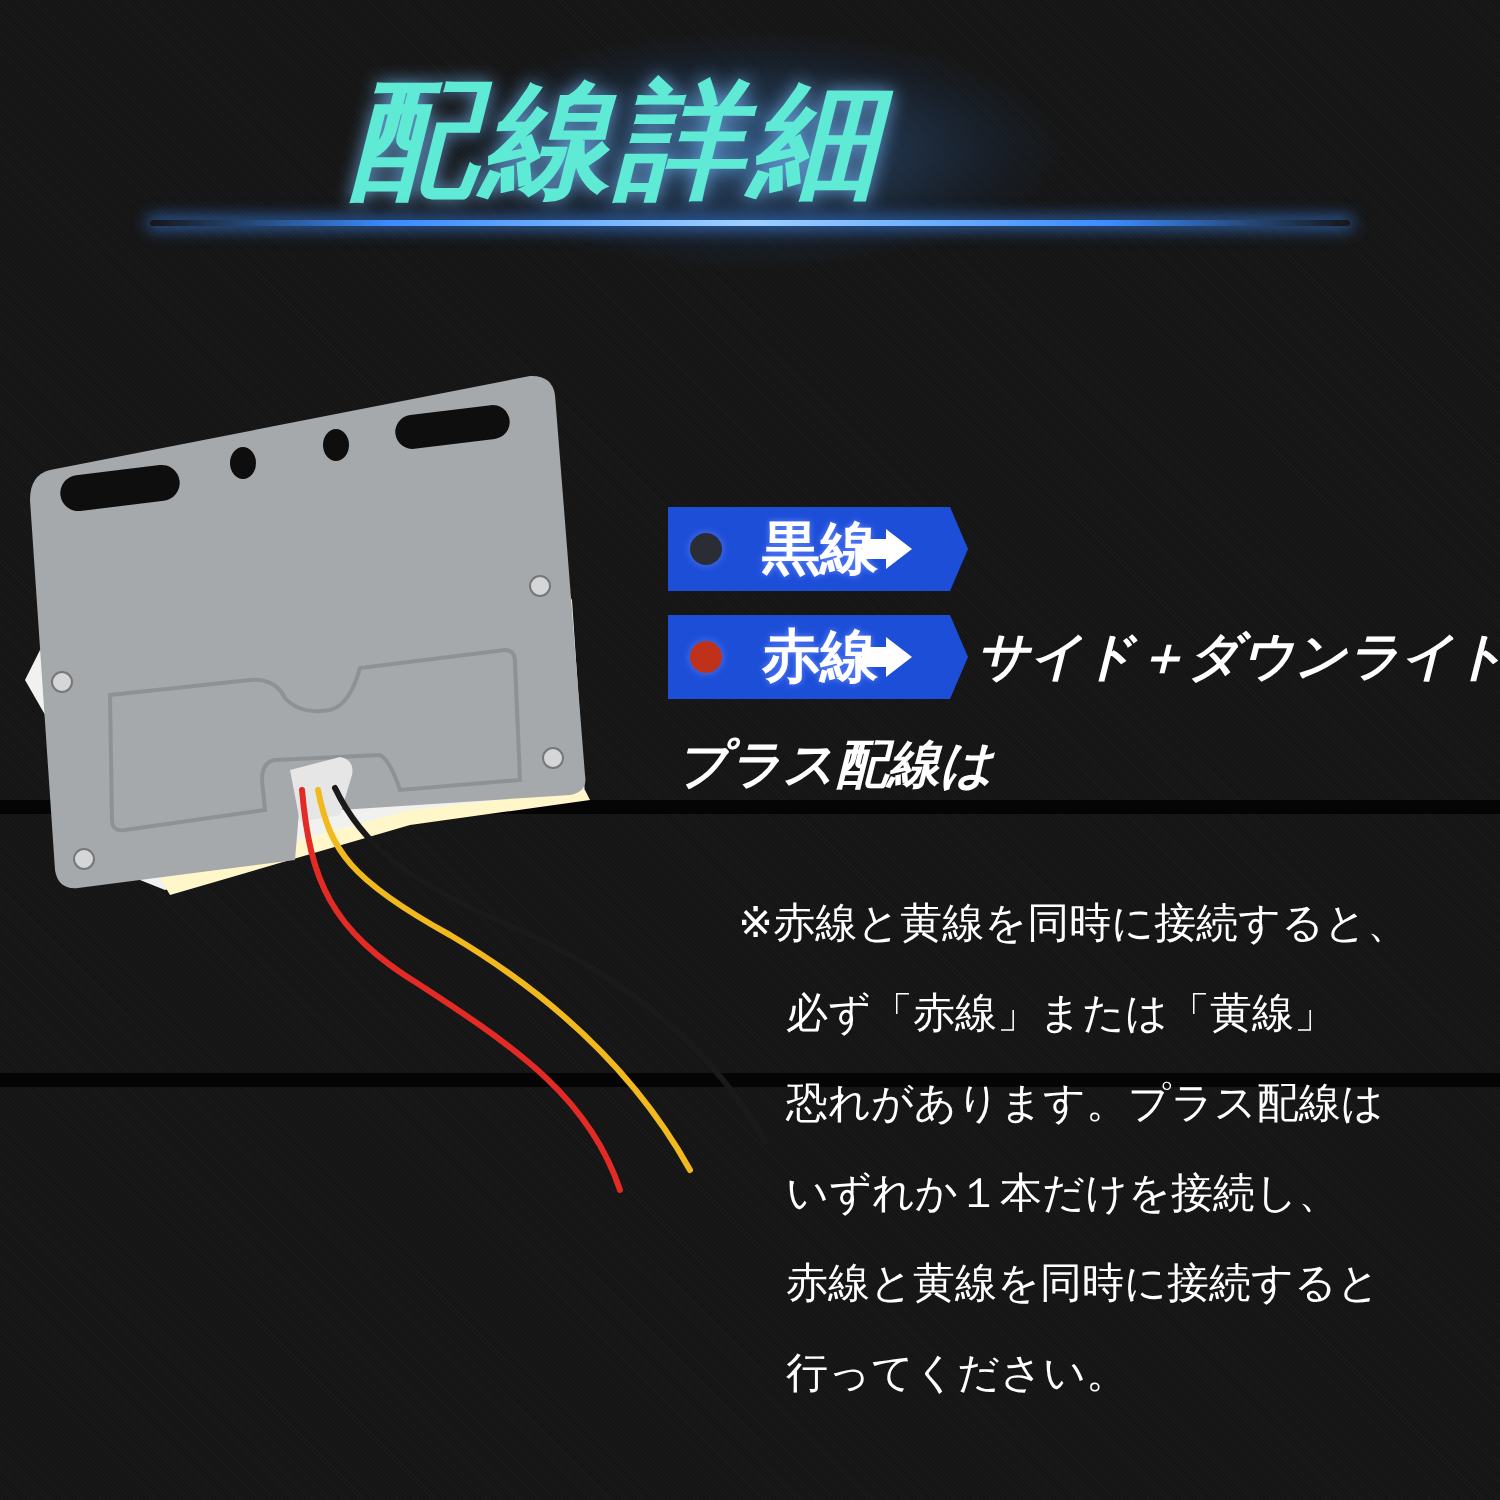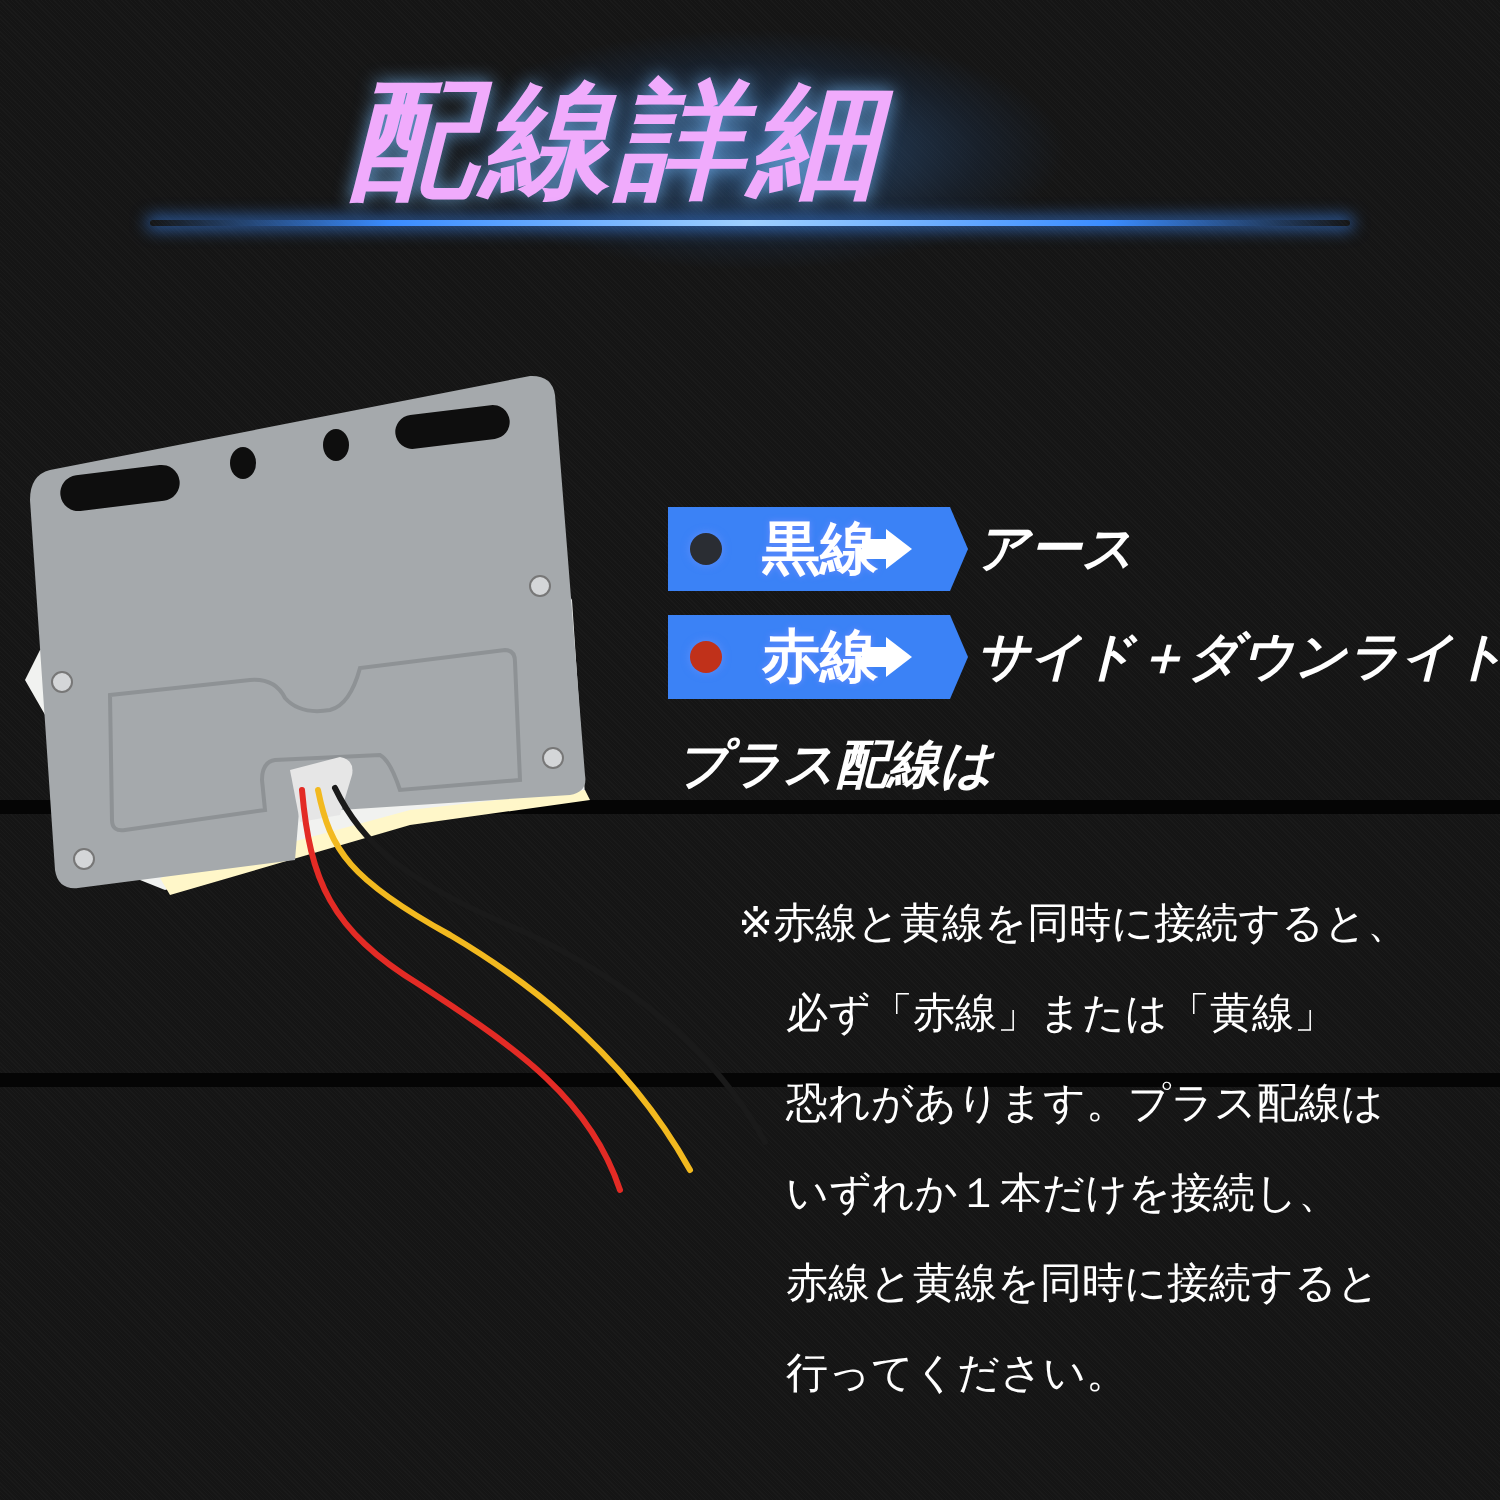--- a/index.html
+++ b/index.html
@@ -2,25 +2,25 @@
 <html><head>
 <meta charset="utf-8">
 <style>
   html,body{margin:0;padding:0;}
   body{width:1500px;height:1500px;background:#141414;position:relative;overflow:hidden;font-family:"DejaVu Sans",sans-serif;}
   .noise{position:absolute;inset:0;background:
     radial-gradient(ellipse 420px 160px at 750px 150px, rgba(60,120,190,0.55), rgba(30,60,100,0.25) 55%, transparent 75%),
     repeating-linear-gradient(45deg, rgba(255,255,255,0.02) 0 1px, transparent 1px 3px),
     #151515;}
   .band{position:absolute;left:0;width:1500px;height:14px;background:#050505;}
-  .title{position:absolute;left:0;top:55px;width:1232px;text-align:center;color:#f0abfc;font-weight:bold;font-size:128px;letter-spacing:6px;font-style:italic;text-shadow:0 0 18px rgba(120,190,255,0.8);}
+  .title{position:absolute;left:0;top:55px;width:1232px;text-align:center;color:#5eead4;font-weight:bold;font-size:128px;letter-spacing:6px;font-style:italic;text-shadow:0 0 18px rgba(120,190,255,0.8);}
   .glow-line{position:absolute;left:150px;top:220px;width:1200px;height:6px;border-radius:3px;background:linear-gradient(90deg,transparent,#3a8cff 20%,#9fd0ff 50%,#3a8cff 80%,transparent);box-shadow:0 0 16px 4px rgba(60,140,255,0.6);}
   .legend{position:absolute;left:668px;top:495px;}
   .legend-row{position:relative;height:108px;display:flex;align-items:center;}
-  .tag{position:relative;display:flex;align-items:center;height:84px;width:300px;background:#3b82f6;box-shadow:0 0 10px rgba(60,90,180,0.5);clip-path:polygon(0 0,94% 0,100% 50%,94% 100%,0 100%);}
+  .tag{position:relative;display:flex;align-items:center;height:84px;width:300px;background:#1d4ed8;box-shadow:0 0 10px rgba(60,90,180,0.5);clip-path:polygon(0 0,94% 0,100% 50%,94% 100%,0 100%);}
   .dot{width:32px;height:32px;border-radius:50%;margin-left:22px;box-shadow:0 0 8px rgba(120,150,255,0.6);}
   .tag-label{color:#fff;font-weight:bold;font-size:58px;margin-left:40px;text-shadow:0 0 6px #6a8cff;}
   .arrow{width:0;height:0;margin-left:8px;border-top:20px solid transparent;border-bottom:20px solid transparent;border-left:26px solid #fff;position:relative;}
   .arrow:before{content:"";position:absolute;left:-50px;top:-10px;width:24px;height:20px;background:#fff;}
   .desc{color:#fff;font-weight:bold;font-style:italic;font-size:52px;margin-left:8px;white-space:nowrap;}
   .note{position:absolute;left:738px;top:878px;color:#fff;font-size:42px;line-height:90px;}
   .note div{white-space:nowrap;}
   .indent{padding-left:48px;}
   .product{position:absolute;left:0;top:0;width:800px;height:1200px;}
 </style>
@@ -60,21 +60,20 @@
   <path d="M335 788 C360 840 400 880 520 930 C640 985 720 1060 765 1142" fill="none" stroke="#1a1a1a" stroke-width="6" stroke-linecap="round"></path>
 </svg>
 
 <div class="legend">
   <div class="legend-row">
     <div class="tag">
       <span class="dot" style="background:#2a2d33"></span>
       <span class="tag-label">黒線</span>
       <span class="arrow"></span>
     </div>
-    <span class="desc">アース</span>
   </div>
   <div class="legend-row">
     <div class="tag">
       <span class="dot" style="background:#c0311a"></span>
       <span class="tag-label">赤線</span>
       <span class="arrow"></span>
     </div>
     <span class="desc">サイド＋ダウンライト</span>
   </div>
   <div class="legend-row">

